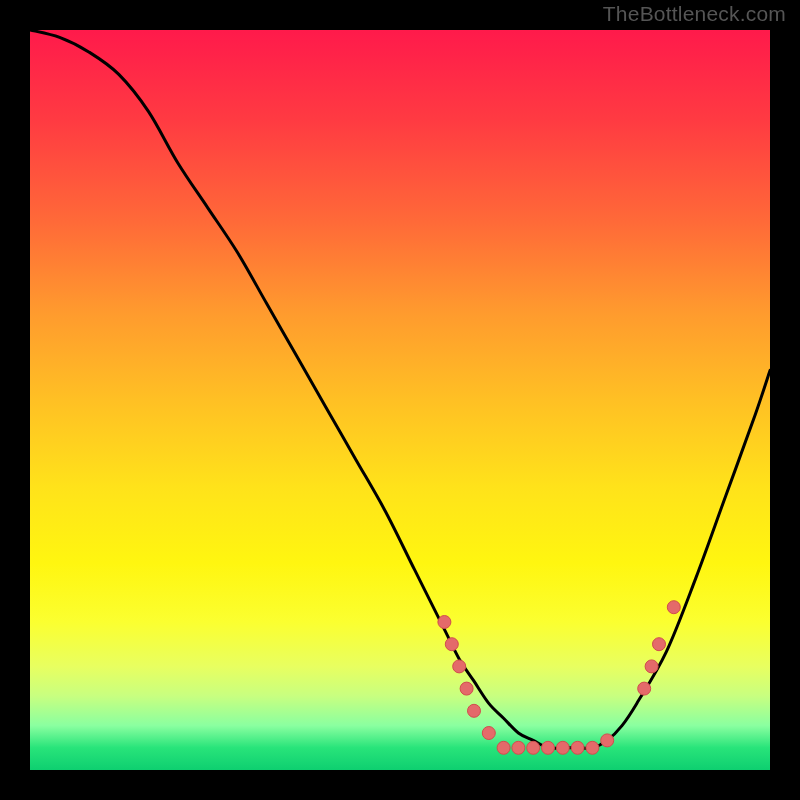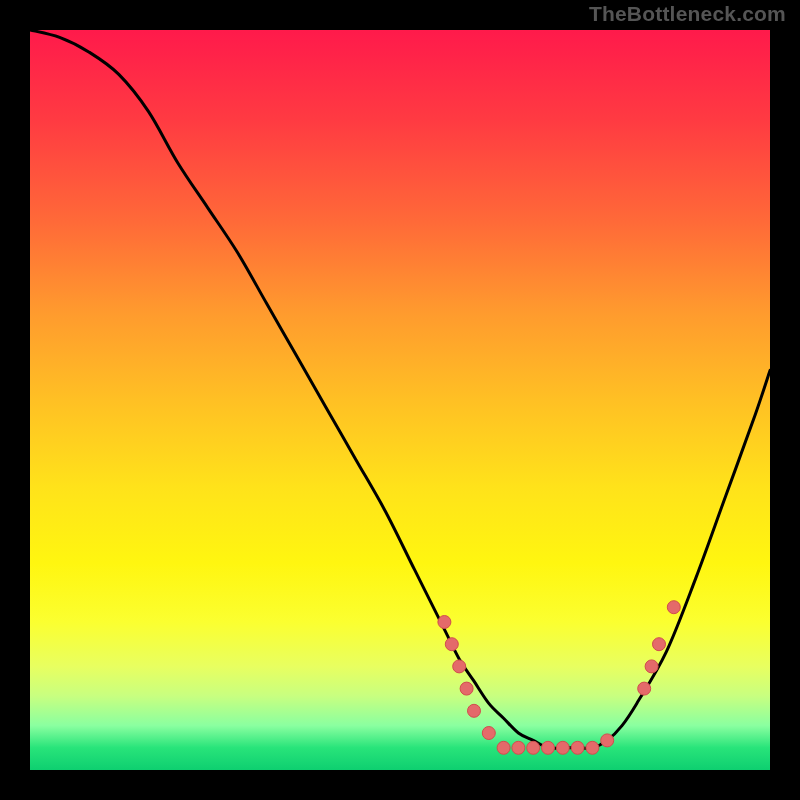--- a/index.html
+++ b/index.html
@@ -11,21 +11,21 @@
     font-family: Arial, Helvetica, sans-serif;
     position: relative;
     overflow: hidden;
   }
   .watermark {
     position: absolute;
     top: 2px;
     right: 14px;
     color: #555;
     font-size: 21px;
-    font-weight: 700;
+    font-weight: 400;
     z-index: 10;
     letter-spacing: 0.2px;
   }
   .plot-frame {
     position: absolute;
     left: 30px;
     top: 30px;
     width: 740px;
     height: 740px;
     overflow: hidden;

